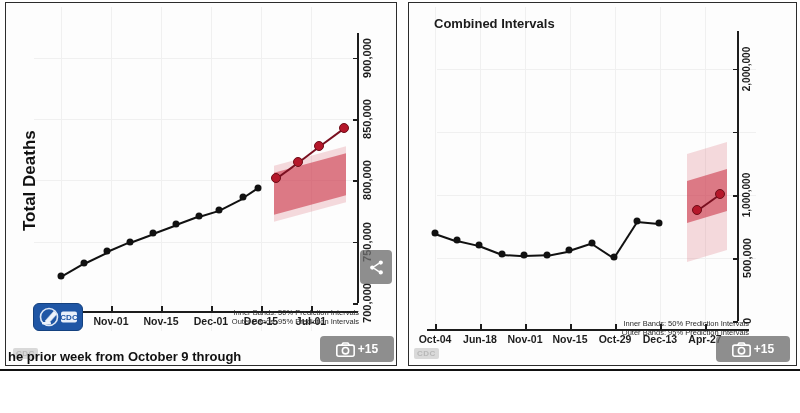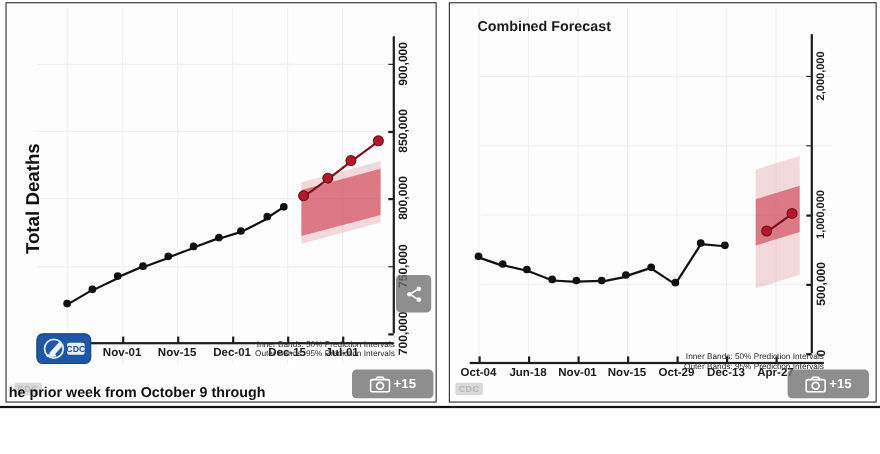--- a/index.html
+++ b/index.html
@@ -353,21 +353,21 @@
           <div class="pt" style="left:160px; top:247.39130434782606px;"></div>
           <div class="pt" style="left:183px; top:239.82608695652175px;"></div>
           <div class="pt" style="left:205px; top:254.32608695652175px;"></div>
           <div class="pt" style="left:228px; top:218.39130434782606px;"></div>
           <div class="pt" style="left:250px; top:220.2826086956522px;"></div>
           <div class="seg red" style="left:288px; top:207.04347826086956px; width:28.243138250255804px; transform:rotate(-35.47615765150078deg);"></div>
           <div class="pt red" style="left:288px; top:207.04347826086956px;"></div>
           <div class="pt red" style="left:311px; top:190.65217391304347px;"></div>
         </div>
 
-      <div class="panel-title" id="title-right" style="left:25px; top:13px;">Combined Forecast</div>
+      <div class="panel-title" id="title-right" style="left:25px; top:13px;">Combined Intervals</div>
 
       <div class="legend-note" id="legend-right" style="left:175px; top:316px; width:165px;">
         <div>Inner Bands: 50% Prediction Intervals</div>
         <div>Outer Bands: 95% Prediction Intervals</div>
       </div>
 
       <div class="cdc-wordmark" style="left:5px; top:345px;">CDC</div>
     </div>
 
     <div class="overlay-btn" id="share-button" style="left:360px; top:250px; width:32px; height:34px;">

